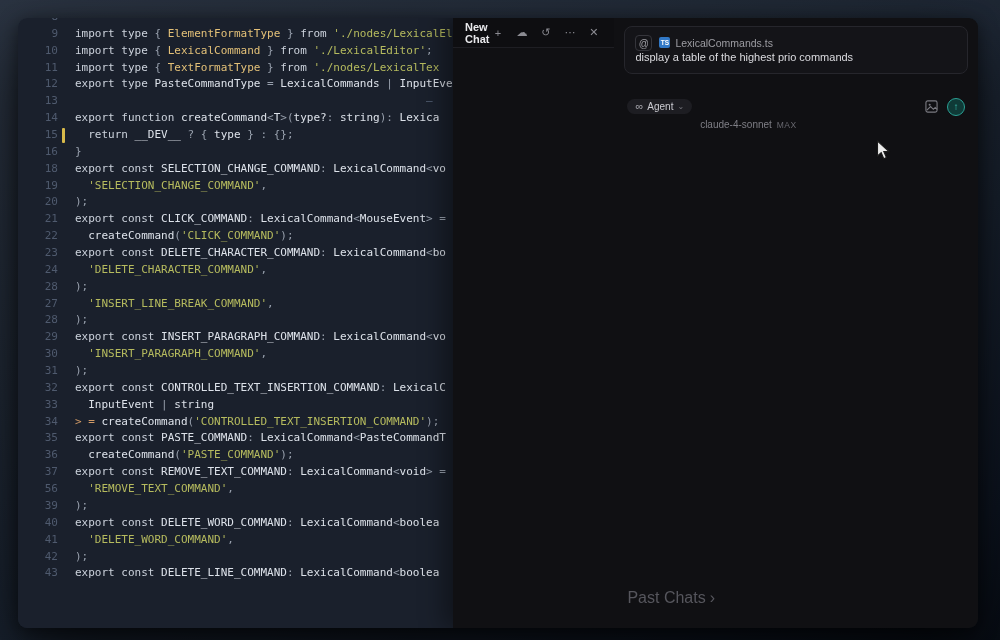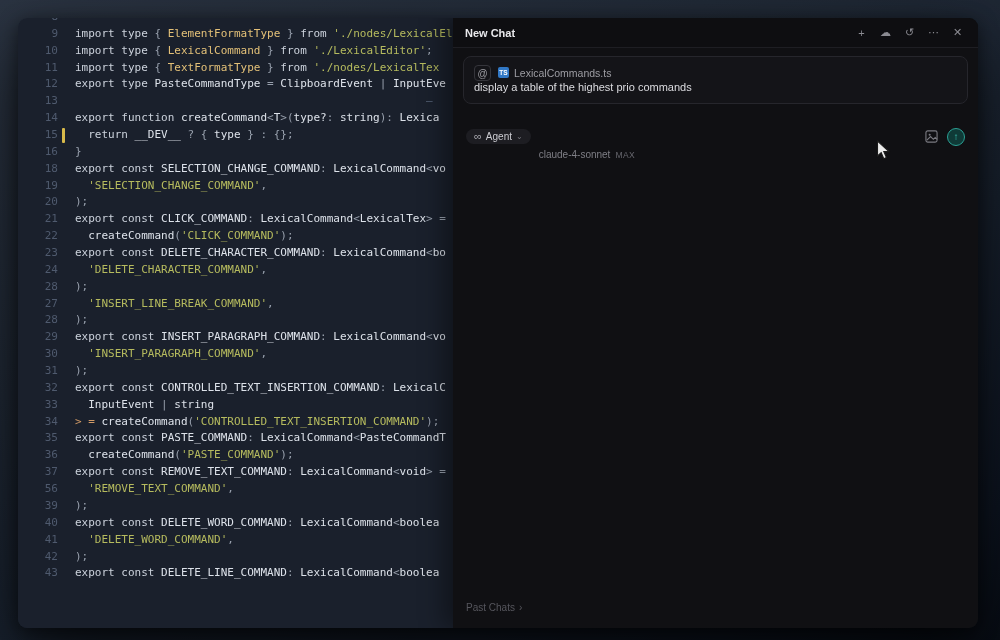--- a/index.html
+++ b/index.html
@@ -32,21 +32,21 @@
   .k { color:#ccd2dc;margin-top:36px; } 
   .v { color:#dde2ea; } 
   .t { color:#e3c078; } 
   .s { color:#b6bb5e; } 
   .p { color:#98a0ad; } 
   .d { color:#59647a; } 
   .o { color:#d19a66; } 
   
   .chat {
     width:525px; height:100%; background:#101013; position:relative; z-index:2;
-    display:flex; flex-direction:column;
+    display:flex; flex-direction:row;
     box-shadow:-10px 0 22px rgba(0,0,0,.38);
   }
   .chat-header {
     height:30px; flex:0 0 30px; display:flex; align-items:center;
     padding:0 12px; background:#0e0e11; border-bottom:1px solid #1e1e23;
   }
   .chat-title { font-size:11px; font-weight:bold; color:#e9e9ec; }
   .header-icons { margin-left:auto; display:flex; gap:7px; align-items:center; }
   .hicon {
     width:17px; height:17px; display:flex; align-items:center; justify-content:center;
@@ -85,45 +85,45 @@
   .max { color:#68686f; font-size:8.5px; letter-spacing:.4px; }
   .row-spacer { flex:1; }
   .img-btn { width:16px; height:16px; display:flex; align-items:center; justify-content:center; cursor:pointer; }
   .send-btn {
     width:18px; height:18px; border-radius:50%;
     background:#0f3a37; border:1.5px solid #2ba094; color:#3cc4b4;
     display:flex; align-items:center; justify-content:center;
     font-size:10px; font-weight:bold; cursor:pointer;
   }
   .past-chats {
-    position:absolute; left:13px; bottom:15px;
-    color:#56565d; font-size:10px; display:flex; align-items:center; gap:4px; cursor:pointer;
+    position:absolute; left:13px; bottom:21px;
+    color:#56565d; font-size:16px; display:flex; align-items:center; gap:4px; cursor:pointer;
   }
   .mouse-cursor { position:absolute; left:876px; top:140px; z-index:50; pointer-events:none; }
 </style>
 </head>
 <body>
 
 <div class="window">
 
   <div class="editor">
     <div class="code">
         <div class="line"><span class="ln">8</span><span class="gut"></span><span class="ct"></span></div>
         <div class="line"><span class="ln">9</span><span class="gut"></span><span class="ct"><span class="k">import type </span><span class="p">{ </span><span class="t">ElementFormatType</span><span class="p"> } </span><span class="k">from </span><span class="s">'./nodes/LexicalEle</span></span></div>
         <div class="line"><span class="ln">10</span><span class="gut"></span><span class="ct"><span class="k">import type </span><span class="p">{ </span><span class="t">LexicalCommand</span><span class="p"> } </span><span class="k">from </span><span class="s">'./LexicalEditor'</span><span class="p">;</span></span></div>
         <div class="line"><span class="ln">11</span><span class="gut"></span><span class="ct"><span class="k">import type </span><span class="p">{ </span><span class="t">TextFormatType</span><span class="p"> } </span><span class="k">from </span><span class="s">'./nodes/LexicalTex</span></span></div>
-        <div class="line"><span class="ln">12</span><span class="gut"></span><span class="ct"><span class="k">export type </span><span class="v">PasteCommandType</span><span class="p"> = </span><span class="v">ClipboardEvent</span><span class="p"> | </span><span class="v">InputEve</span></span></div>
+        <div class="line"><span class="ln">12</span><span class="gut"></span><span class="ct"><span class="k">export type </span><span class="v">PasteCommandType</span><span class="p"> = </span><span class="v">LexicalCommands</span><span class="p"> | </span><span class="v">InputEve</span></span></div>
         <div class="line"><span class="ln">13</span><span class="gut"></span><span class="ct"><span class="d">                                                     —</span></span></div>
         <div class="line"><span class="ln">14</span><span class="gut"></span><span class="ct"><span class="k">export function </span><span class="v">createCommand</span><span class="p">&lt;</span><span class="v">T</span><span class="p">&gt;(</span><span class="v">type?</span><span class="p">: </span><span class="v">string</span><span class="p">): </span><span class="v">Lexica</span></span></div>
         <div class="line"><span class="ln">15</span><span class="gut marked"></span><span class="ct"><span class="p">  </span><span class="k">return </span><span class="v">__DEV__</span><span class="p"> ? </span><span class="p">{ </span><span class="v">type</span><span class="p"> } : {};</span></span></div>
         <div class="line"><span class="ln">16</span><span class="gut"></span><span class="ct"><span class="p">}</span></span></div>
         <div class="line"><span class="ln">18</span><span class="gut"></span><span class="ct"><span class="k">export const </span><span class="v">SELECTION_CHANGE_COMMAND</span><span class="p">: </span><span class="v">LexicalCommand</span><span class="p">&lt;</span><span class="v">vo</span></span></div>
         <div class="line"><span class="ln">19</span><span class="gut"></span><span class="ct"><span class="p">  </span><span class="s">'SELECTION_CHANGE_COMMAND'</span><span class="p">,</span></span></div>
         <div class="line"><span class="ln">20</span><span class="gut"></span><span class="ct"><span class="p">);</span></span></div>
-        <div class="line"><span class="ln">21</span><span class="gut"></span><span class="ct"><span class="k">export const </span><span class="v">CLICK_COMMAND</span><span class="p">: </span><span class="v">LexicalCommand</span><span class="p">&lt;</span><span class="v">LexicalTex</span><span class="p">&gt; =</span></span></div>
+        <div class="line"><span class="ln">21</span><span class="gut"></span><span class="ct"><span class="k">export const </span><span class="v">CLICK_COMMAND</span><span class="p">: </span><span class="v">LexicalCommand</span><span class="p">&lt;</span><span class="v">MouseEvent</span><span class="p">&gt; =</span></span></div>
         <div class="line"><span class="ln">22</span><span class="gut"></span><span class="ct"><span class="p">  </span><span class="v">createCommand</span><span class="p">(</span><span class="s">'CLICK_COMMAND'</span><span class="p">);</span></span></div>
         <div class="line"><span class="ln">23</span><span class="gut"></span><span class="ct"><span class="k">export const </span><span class="v">DELETE_CHARACTER_COMMAND</span><span class="p">: </span><span class="v">LexicalCommand</span><span class="p">&lt;</span><span class="v">bo</span></span></div>
         <div class="line"><span class="ln">24</span><span class="gut"></span><span class="ct"><span class="p">  </span><span class="s">'DELETE_CHARACTER_COMMAND'</span><span class="p">,</span></span></div>
         <div class="line"><span class="ln">28</span><span class="gut"></span><span class="ct"><span class="p">);</span></span></div>
         <div class="line"><span class="ln">27</span><span class="gut"></span><span class="ct"><span class="p">  </span><span class="s">'INSERT_LINE_BREAK_COMMAND'</span><span class="p">,</span></span></div>
         <div class="line"><span class="ln">28</span><span class="gut"></span><span class="ct"><span class="p">);</span></span></div>
         <div class="line"><span class="ln">29</span><span class="gut"></span><span class="ct"><span class="k">export const </span><span class="v">INSERT_PARAGRAPH_COMMAND</span><span class="p">: </span><span class="v">LexicalCommand</span><span class="p">&lt;</span><span class="v">vo</span></span></div>
         <div class="line"><span class="ln">30</span><span class="gut"></span><span class="ct"><span class="p">  </span><span class="s">'INSERT_PARAGRAPH_COMMAND'</span><span class="p">,</span></span></div>
         <div class="line"><span class="ln">31</span><span class="gut"></span><span class="ct"><span class="p">);</span></span></div>
         <div class="line"><span class="ln">32</span><span class="gut"></span><span class="ct"><span class="k">export const </span><span class="v">CONTROLLED_TEXT_INSERTION_COMMAND</span><span class="p">: </span><span class="v">LexicalC</span></span></div>

